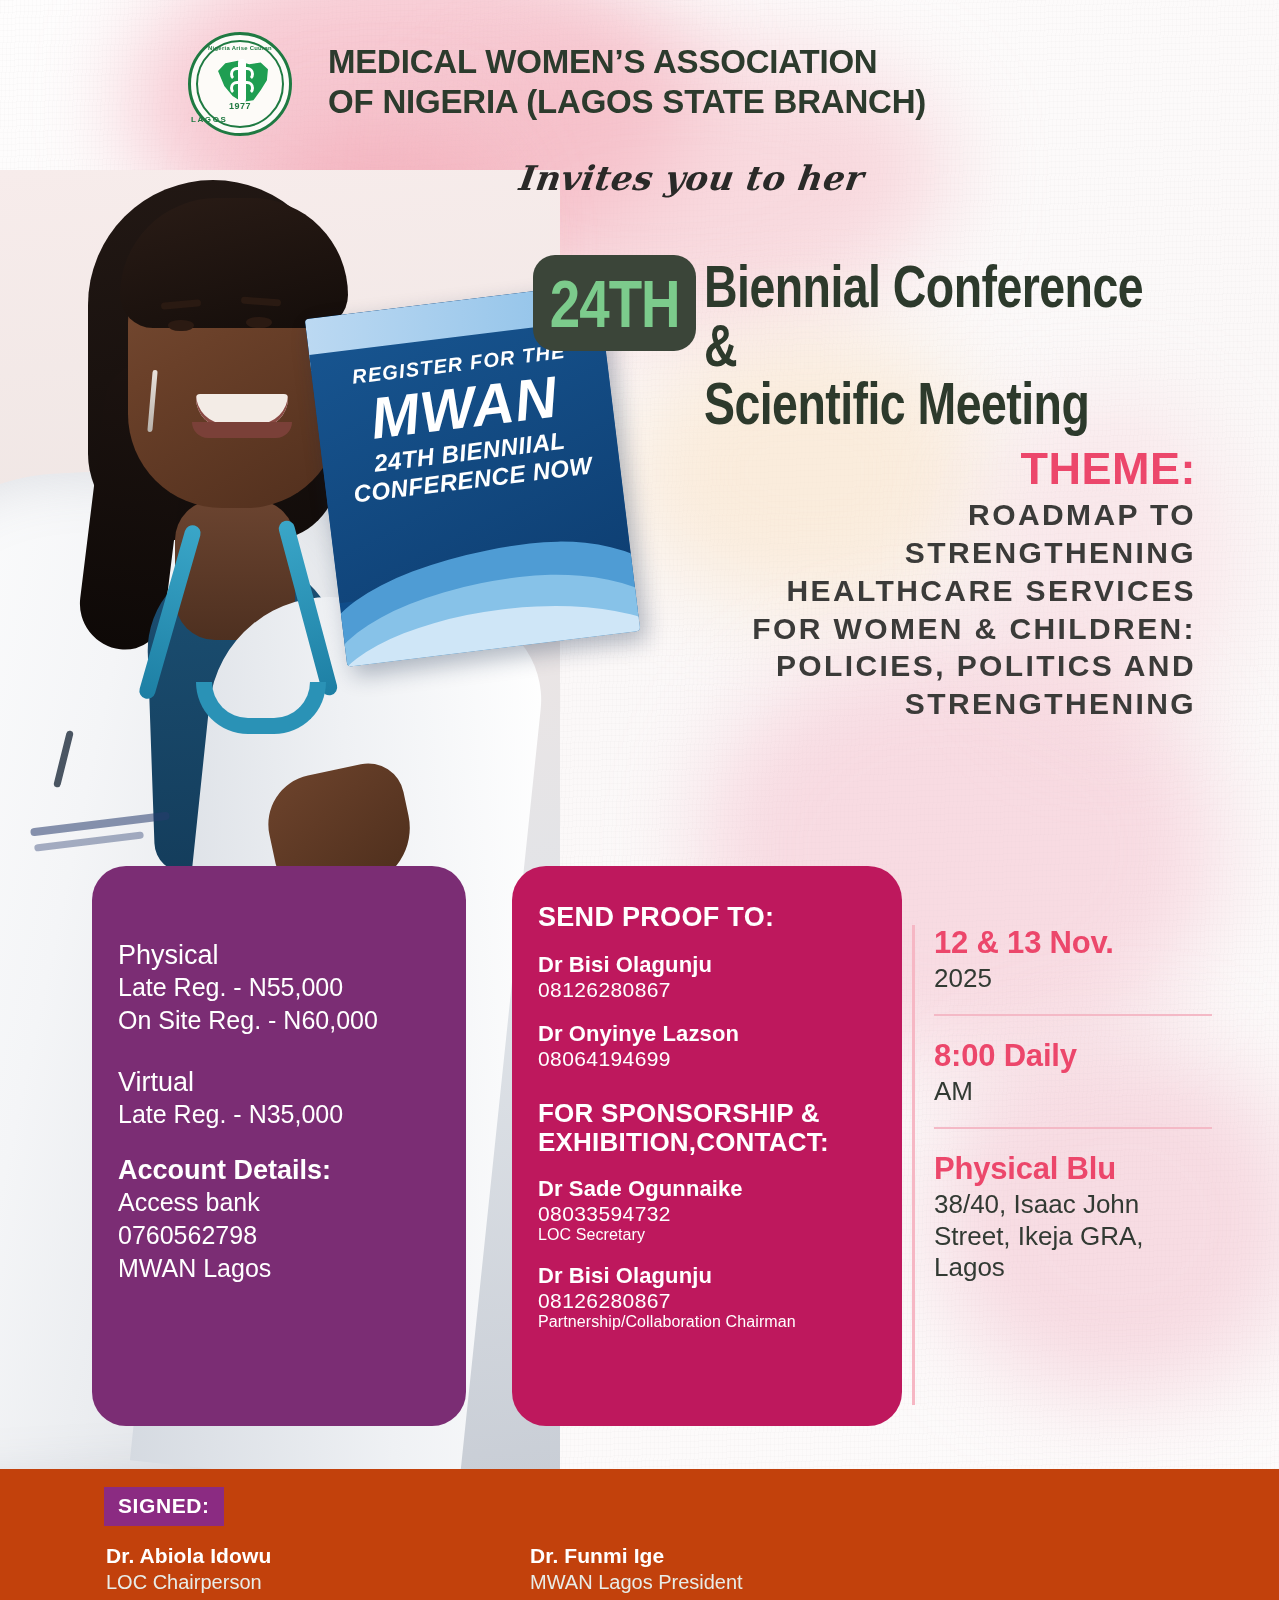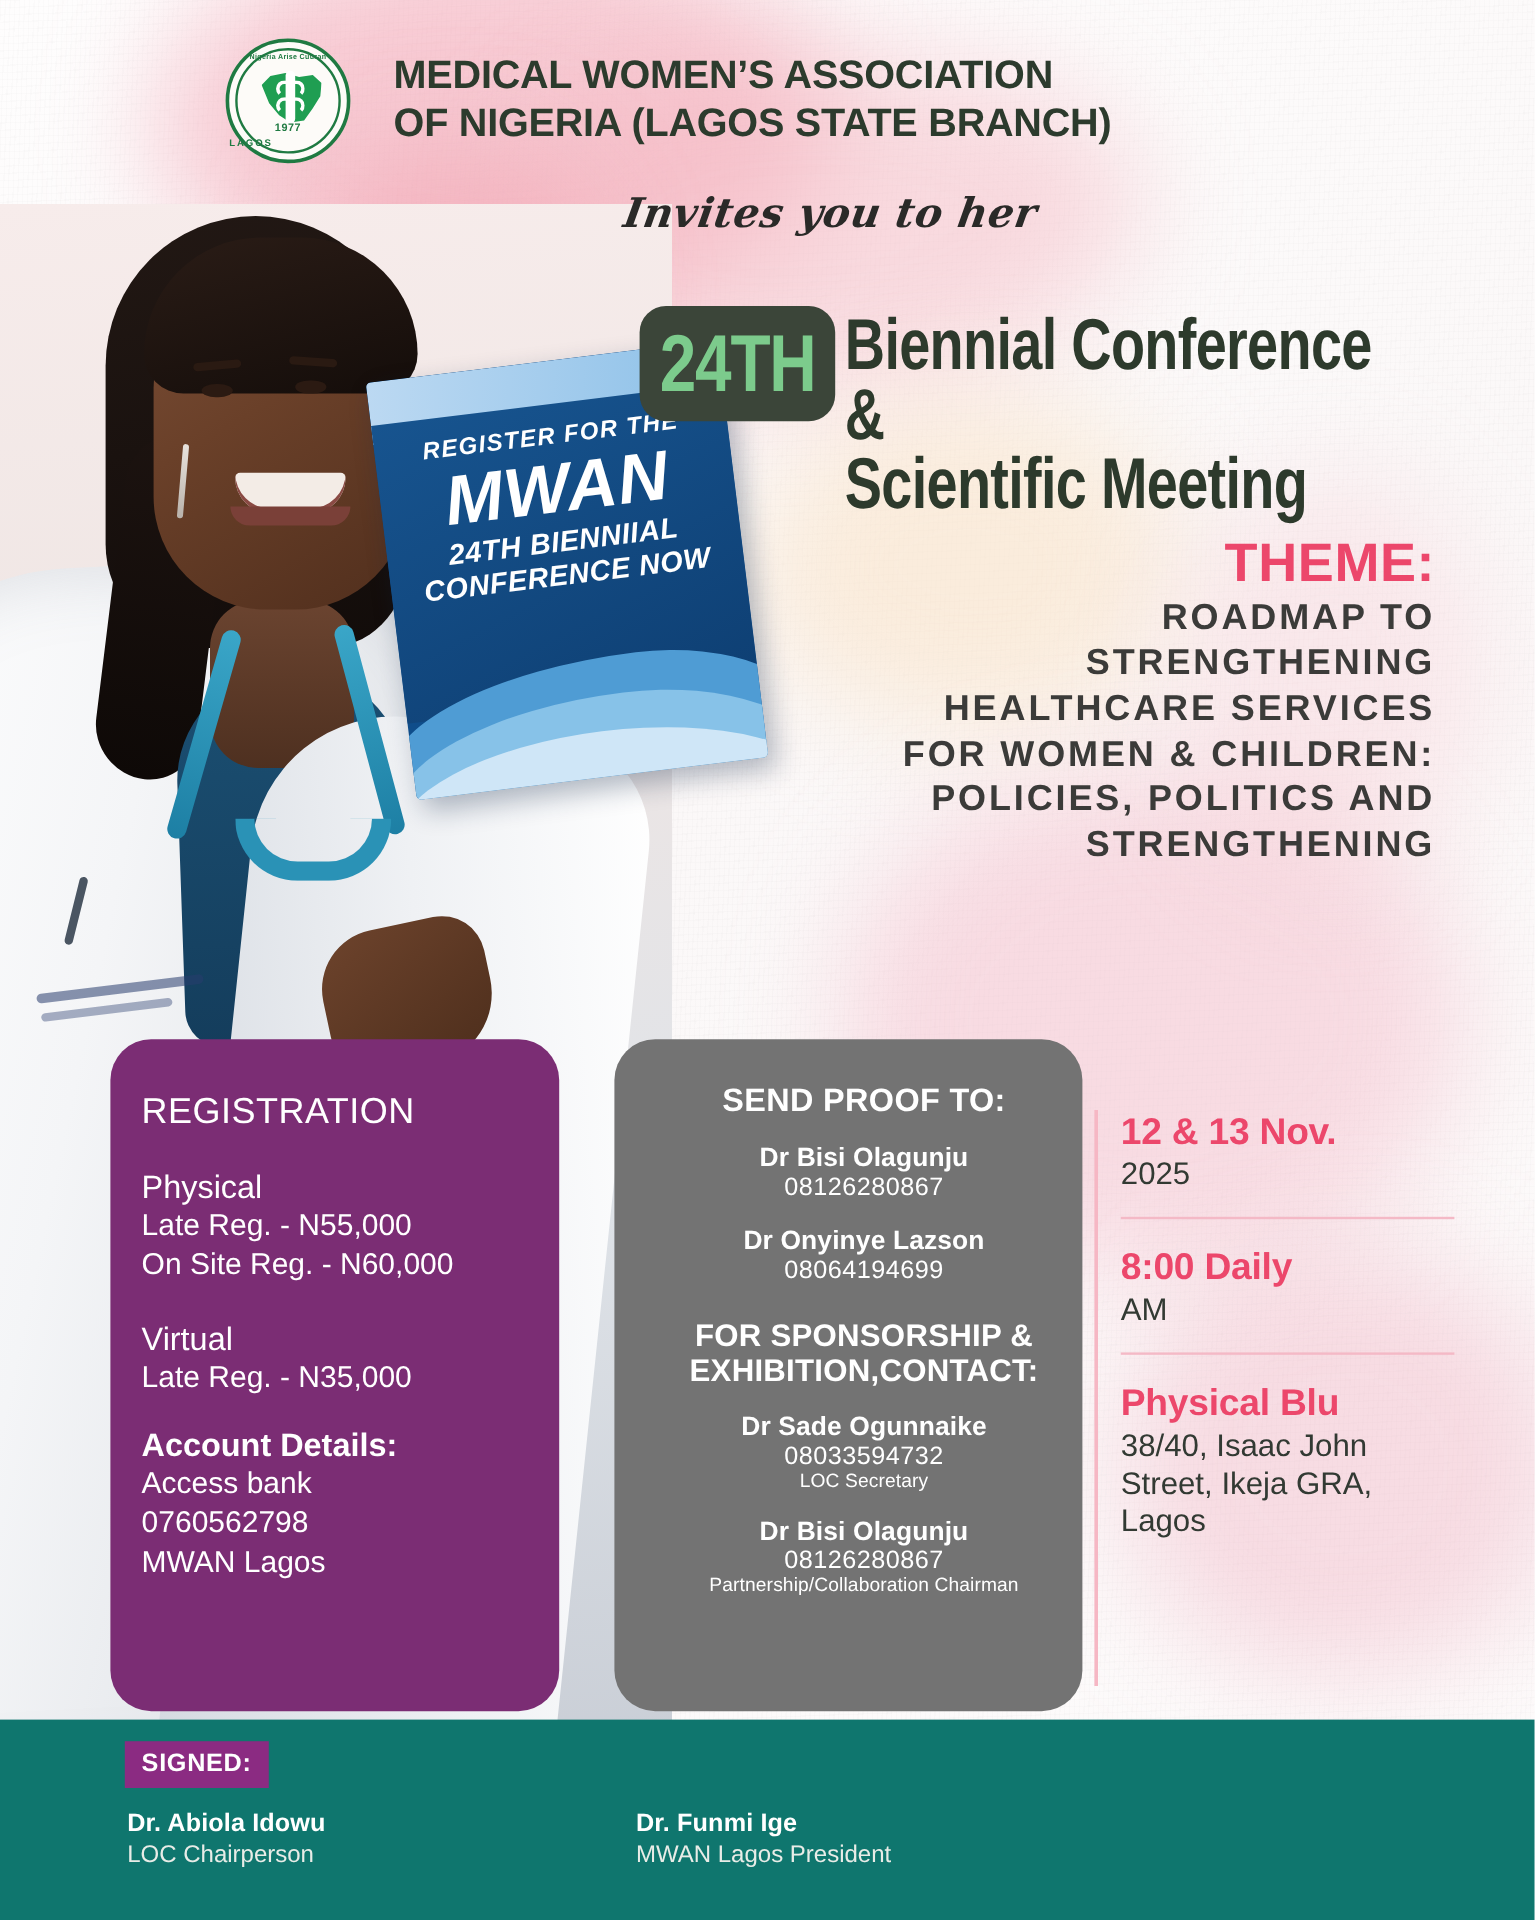--- a/index.html
+++ b/index.html
@@ -267,44 +267,44 @@
     padding:44px 0 0 26px; color:#ffffff;
   }
   .reg-h { font-size:30px; font-weight:normal; letter-spacing:0.4px; }
   .reg-sub { font-size:27px; font-weight:normal; margin-top:30px; }
   .reg-line { font-size:25px; line-height:1.32; }
   .acct-h { font-size:27px; font-weight:bold; margin-top:24px; }
 
   
   .pink-panel {
     position:absolute; left:512px; top:866px; width:390px; height:560px;
-    background:#737373; border-radius:34px;
-    padding:36px 0 0 26px; color:#ffffff;text-align:center;
+    background:#be185d; border-radius:34px;
+    padding:36px 0 0 26px; color:#ffffff;
   }
   .pink-h { font-size:27px; font-weight:bold; letter-spacing:0.3px; }
   .pink-h2 { font-size:26px; font-weight:bold; letter-spacing:0.2px; line-height:1.12; margin-top:28px; }
   .c-name { font-size:22px; font-weight:bold; margin-top:19px; letter-spacing:0.1px; }
   .c-phone { font-size:21px; font-weight:normal; letter-spacing:0.4px; }
   .c-role { font-size:16px; font-weight:normal; letter-spacing:0.1px; }
 
   
   .events { position:absolute; left:912px; top:925px; width:300px; }
   .ev-rule-left {
     position:absolute; left:912px; top:925px; width:3px; height:480px;
     background:#f6b7c4;
   }
   .ev-item { position:relative; padding:0 0 0 22px; }
   .ev-title { color:#ec476b; font-size:31px; font-weight:bold; letter-spacing:-0.2px; }
   .ev-sub { color:#323a33; font-size:26px; font-weight:normal; line-height:1.2; margin-top:2px; }
   .ev-div { height:2px; background:#f4b9c6; margin:20px 0 22px 22px; }
 
   
   .footer {
-    position:absolute; left:0; bottom:0; width:1279px; height:167px;
-    background:#0f766e;
+    position:absolute; left:0; bottom:0; width:1279px; height:131px;
+    background:#c2410c;
     margin-top:22px;
   }
   .signed-badge {
     position:absolute; left:104px; top:18px;
     background:#8b2b82; color:#ffffff;
     font-size:21px; font-weight:bold; letter-spacing:0.6px;
     padding:7px 14px 8px 14px;
   }
   .sig { position:absolute; color:#ffffff; }
   .sig .nm { font-size:21px; font-weight:bold; letter-spacing:0.1px; }
@@ -399,21 +399,20 @@
       <div>ROADMAP TO</div>
       <div>STRENGTHENING</div>
       <div>HEALTHCARE SERVICES</div>
       <div>FOR WOMEN &amp; CHILDREN:</div>
       <div>POLICIES, POLITICS AND</div>
       <div>STRENGTHENING</div>
     </div>
   </div>
 
   <div class="reg-panel">
-    <div class="reg-h">REGISTRATION</div>
     <div class="reg-sub">Physical</div>
     <div class="reg-line">Late Reg.  -  N55,000</div>
     <div class="reg-line">On Site Reg.  -  N60,000</div>
     <div class="reg-sub">Virtual</div>
     <div class="reg-line">Late Reg.  -  N35,000</div>
     <div class="acct-h">Account Details:</div>
     <div class="reg-line">Access bank</div>
     <div class="reg-line">0760562798</div>
     <div class="reg-line">MWAN Lagos</div>
   </div>

